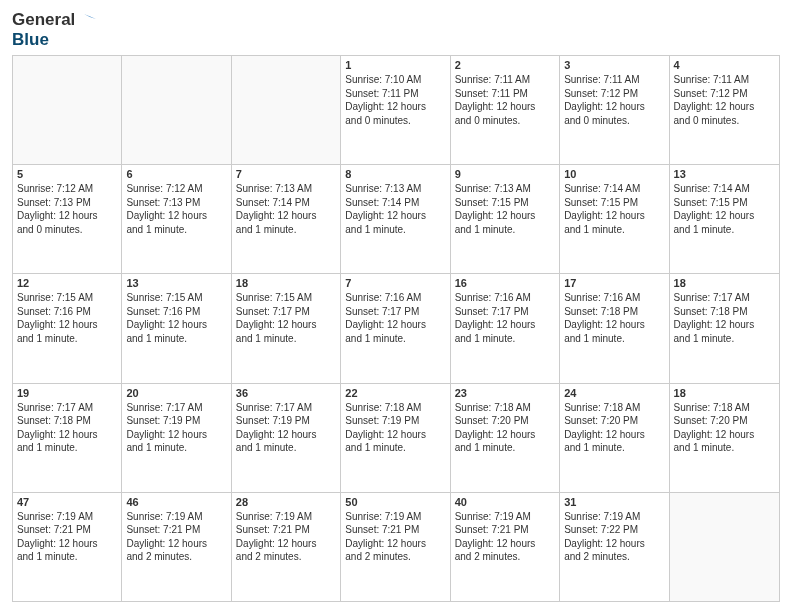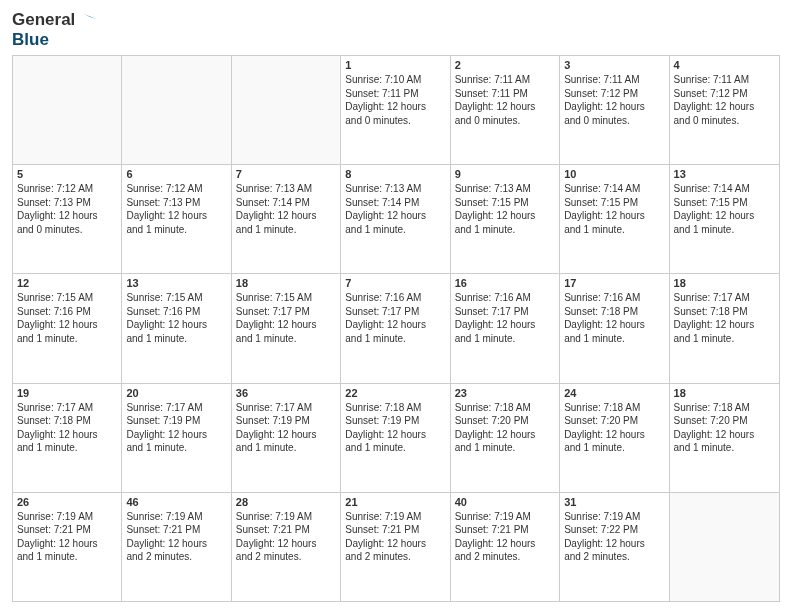--- a/index.html
+++ b/index.html
@@ -307,42 +307,42 @@
           <div class="cal-cell">
             <span class="day-number">18</span>
             <div class="cell-info" style="white-space: pre-line;">Sunrise: 7:18 AM
 Sunset: 7:20 PM
 Daylight: 12 hours
 and 1 minute.</div>
           </div>
         </div>
         <div class="cal-row">
           <div class="cal-cell">
-            <span class="day-number">26</span>
+            <span class="day-number">47</span>
             <div class="cell-info" style="white-space: pre-line;">Sunrise: 7:19 AM
 Sunset: 7:21 PM
 Daylight: 12 hours
 and 1 minute.</div>
           </div>
           <div class="cal-cell">
             <span class="day-number">46</span>
             <div class="cell-info" style="white-space: pre-line;">Sunrise: 7:19 AM
 Sunset: 7:21 PM
 Daylight: 12 hours
 and 2 minutes.</div>
           </div>
           <div class="cal-cell">
             <span class="day-number">28</span>
             <div class="cell-info" style="white-space: pre-line;">Sunrise: 7:19 AM
 Sunset: 7:21 PM
 Daylight: 12 hours
 and 2 minutes.</div>
           </div>
           <div class="cal-cell">
-            <span class="day-number">21</span>
+            <span class="day-number">50</span>
             <div class="cell-info" style="white-space: pre-line;">Sunrise: 7:19 AM
 Sunset: 7:21 PM
 Daylight: 12 hours
 and 2 minutes.</div>
           </div>
           <div class="cal-cell">
             <span class="day-number">40</span>
             <div class="cell-info" style="white-space: pre-line;">Sunrise: 7:19 AM
 Sunset: 7:21 PM
 Daylight: 12 hours

